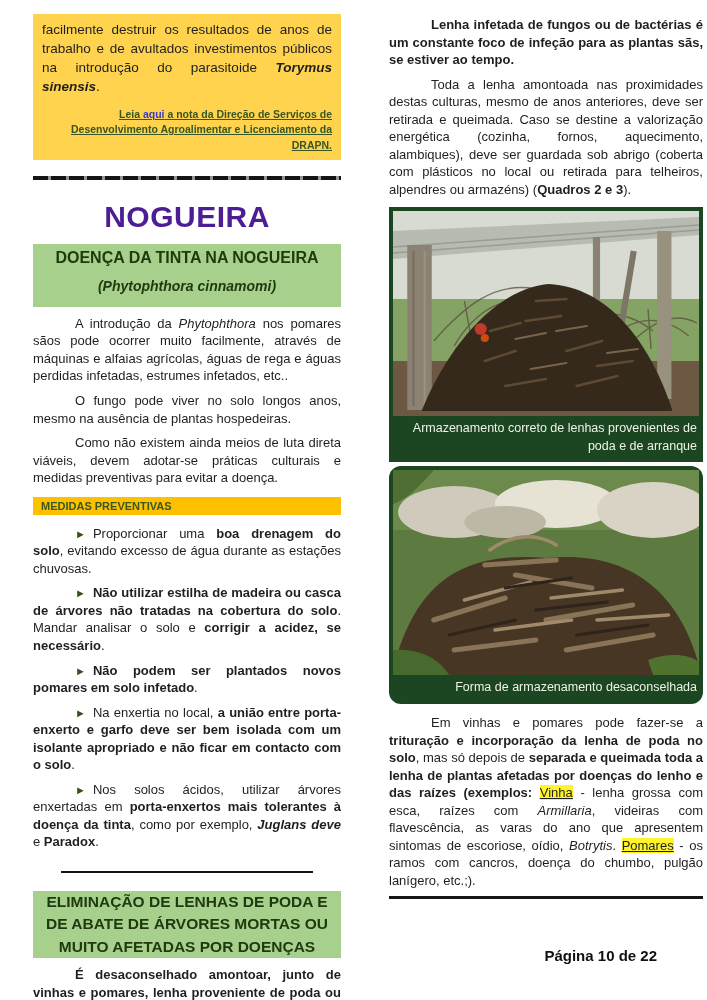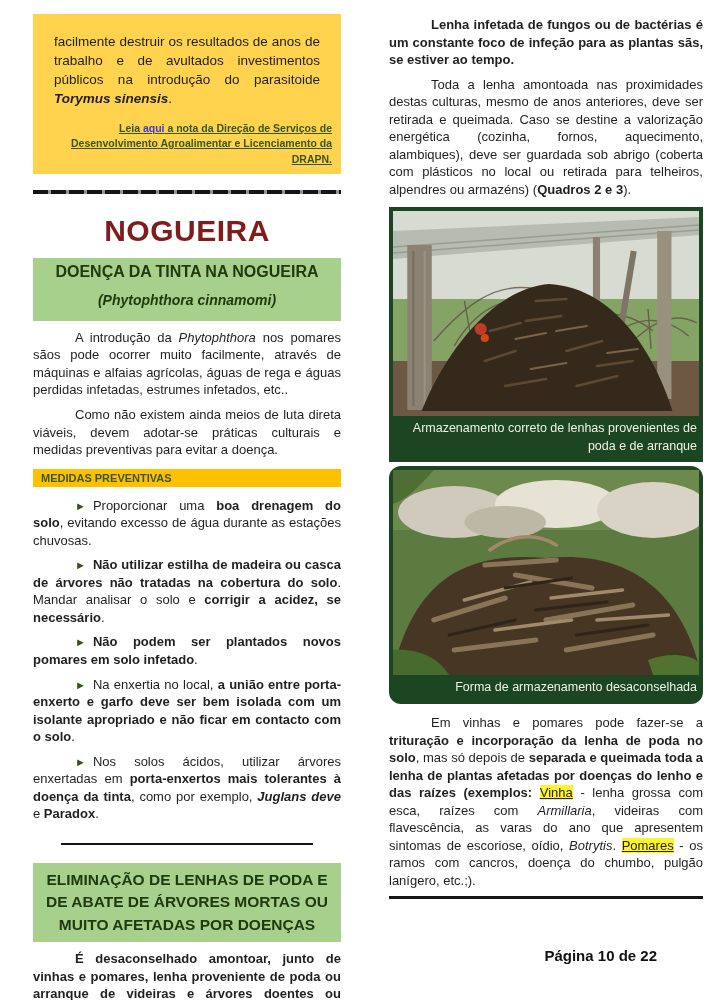--- a/index.html
+++ b/index.html
@@ -11,43 +11,43 @@
   p{margin:0 0 7px 0;}
   .body-p{font-size:13px;line-height:1.35;text-align:justify;text-indent:42px;}
   .b{font-weight:bold;}
   .i{font-style:italic;}
   .u{text-decoration:underline;}
   .hl{background:#FFF32B;}
   .blue{color:#3A3AC8;}
 
   
   .alert{background:#FFD34D;margin-top:14px;padding:7px 9px 6px 9px;}
-  .alert .warn{font-size:13.5px;line-height:1.4;text-align:justify;margin:12px;}
+  .alert .warn{font-size:13.5px;line-height:1.4;text-align:justify;margin:0;}
   .alert .note{margin:10px 0 0 0;font-size:10.5px;font-weight:bold;line-height:1.5;
                text-align:right;color:#375623;text-decoration:underline;cursor:pointer;}
 
   .dashline{height:4px;margin-top:16px;
             background:repeating-linear-gradient(90deg,#141414 0 15px,rgba(20,20,20,.45) 15px 18px);}
 
-  .nog-title{font-size:30px;font-weight:bold;color:#7f1d1d;text-align:center;
+  .nog-title{font-size:30px;font-weight:bold;color:#4c1d95;text-align:center;
              margin:20px 0 10px 0;letter-spacing:.5px;}
 
   .gbox{background:#A8D08D;text-align:center;color:#203A10;padding:4px 6px;margin-bottom:8px;}
   .gbox .t1{font-size:16px;font-weight:bold;line-height:1.3;margin:0;}
   .gbox .t2{font-size:14px;font-weight:bold;font-style:italic;line-height:1.3;margin:8px;}
 
   .obar{background:#FFC000;color:#375623;font-weight:bold;font-size:11px;
         padding:3px 8px;margin:10px 0 10px 0;}
 
   .bullet .arrow{color:#2F5417;font-size:11px;padding-right:7px;}
 
   .divider2{width:252px;margin:20px auto 0 auto;border-top:2.5px solid #141414;}
 
   .gbox2{background:#A8D08D;text-align:center;color:#203A10;margin-top:18px;
-         padding:6px 12px;font-size:15.5px;font-weight:bold;line-height:1.45;}
+         padding:0 12px;font-size:15.5px;font-weight:bold;line-height:1.45;}
 
   .closing{font-weight:bold;margin-top:8px;}
 
   .lead{font-weight:bold;margin-top:16px;}
 
   .figure{background:#1C4521;padding:4px;margin:9px 0 0 0;}
   .figure + .figure{margin-top:4px;border-radius:12px;}
   .figure svg{display:block;width:100%;height:205px;}
   .figure .cap{color:#EDF3E6;font-size:12.5px;text-align:right;line-height:1.4;
                padding:4px 2px 3px 2px;}
@@ -71,20 +71,21 @@
     <div class="dashline"></div>
 
     <div class="nog-title">NOGUEIRA</div>
 
     <div class="gbox">
       <p class="t1">DOENÇA DA TINTA NA NOGUEIRA</p>
       <p class="t2">(Phytophthora cinnamomi)</p>
     </div>
 
     <p class="body-p"><span>A introdução da </span><span class="i">Phytophthora</span><span> nos pomares sãos pode ocorrer muito facilmente, através de máquinas e alfaias agrícolas, águas de rega e águas perdidas infetadas, estrumes infetados, etc..</span></p>
+    <p class="body-p"><span>O fungo pode viver no solo longos anos, mesmo na ausência de plantas hospedeiras.</span></p>
     <p class="body-p"><span>Como não existem ainda meios de luta direta viáveis, devem adotar-se práticas culturais e medidas preventivas para evitar a doença.</span></p>
 
     <div class="obar">MEDIDAS PREVENTIVAS</div>
 
     <p class="body-p bullet"><span class="arrow">►</span><span><span>Proporcionar uma </span><span class="b">boa drenagem do solo</span><span>, evitando excesso de água durante as estações chuvosas.</span></span></p>
     <p class="body-p bullet"><span class="arrow">►</span><span><span class="b">Não utilizar estilha de madeira ou casca de árvores não tratadas na cobertura do solo</span><span>. Mandar analisar o solo e </span><span class="b">corrigir a acidez, se necessário</span><span>.</span></span></p>
     <p class="body-p bullet"><span class="arrow">►</span><span><span class="b">Não podem ser plantados novos pomares em solo infetado</span><span>.</span></span></p>
     <p class="body-p bullet"><span class="arrow">►</span><span><span>Na enxertia no local, </span><span class="b">a união entre porta-enxerto e garfo deve ser bem isolada com um isolante apropriado e não ficar em contacto com o solo</span><span>.</span></span></p>
     <p class="body-p bullet"><span class="arrow">►</span><span><span>Nos solos ácidos, utilizar árvores enxertadas em </span><span class="b">porta-enxertos mais tolerantes à doença da tinta</span><span>, como por exemplo, </span><span class="b i">Juglans deve</span><span> e </span><span class="b">Paradox</span><span>.</span></span></p>
 

